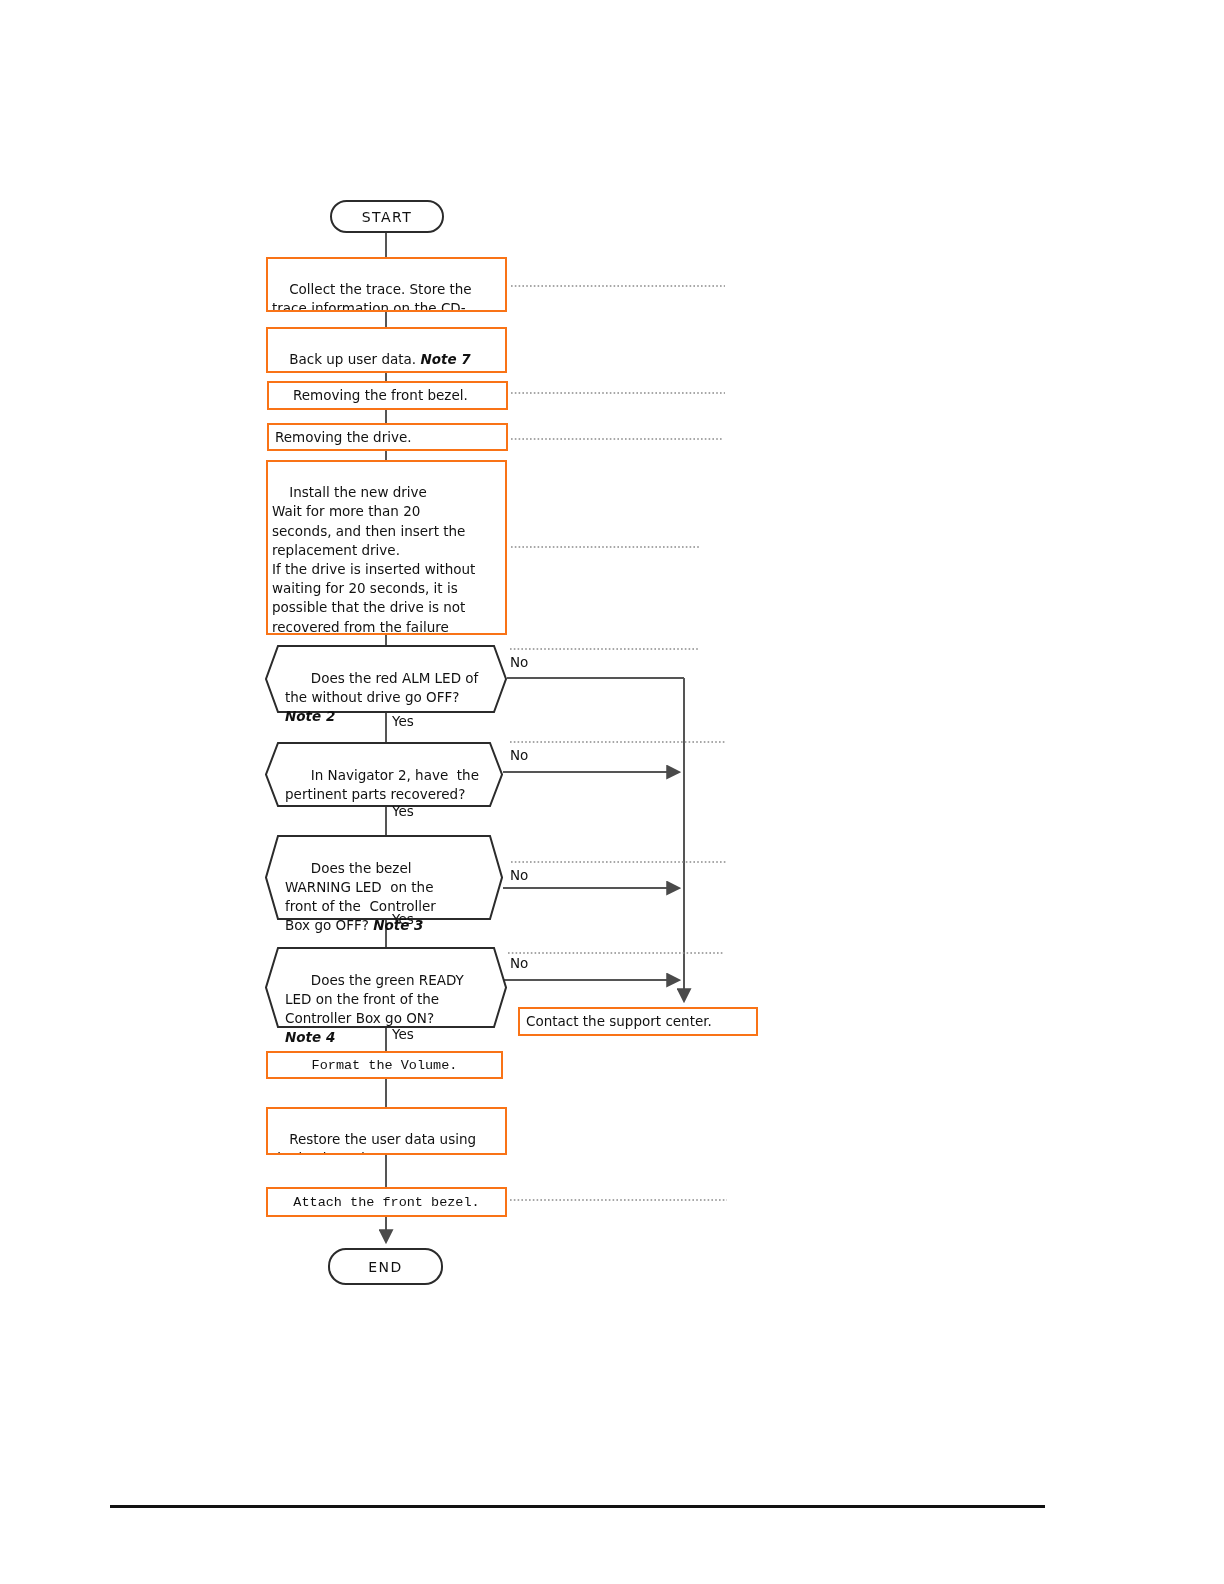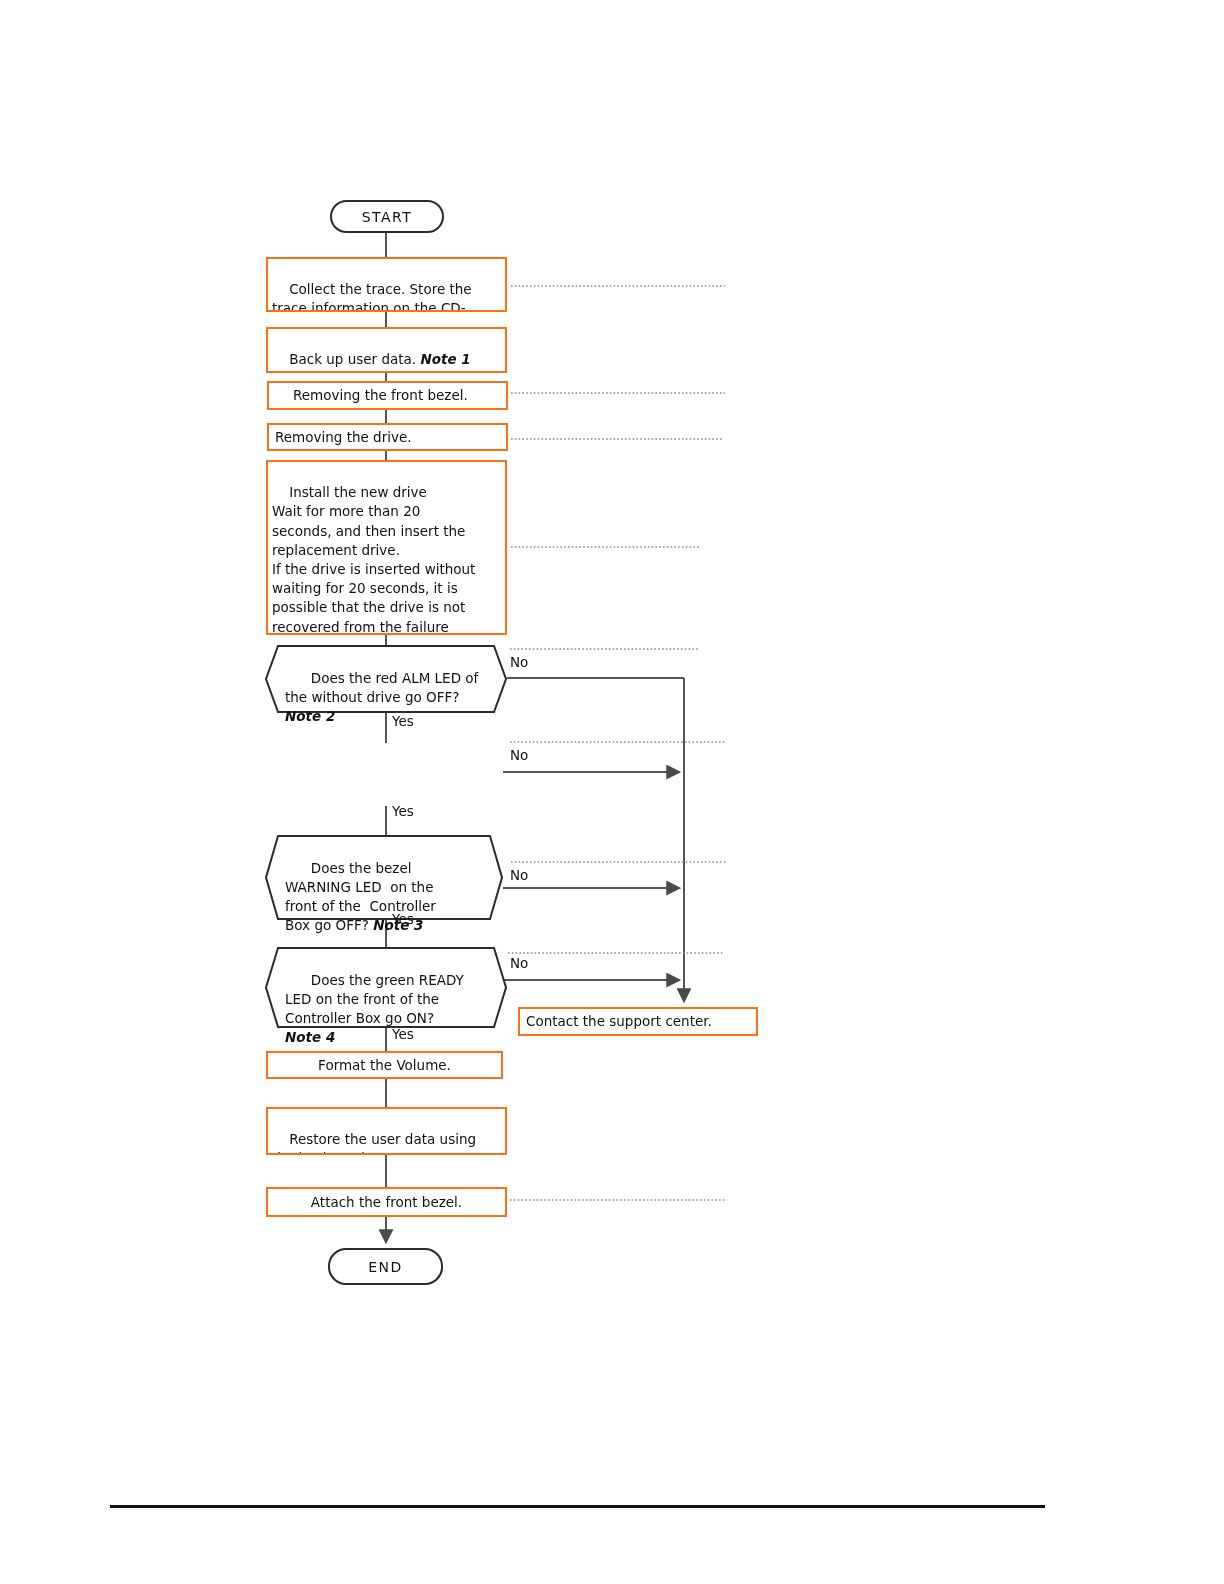--- a/index.html
+++ b/index.html
@@ -9,21 +9,21 @@
   }
   .wires { position:absolute; left:0; top:0; z-index:0; }
   .node { position:absolute; z-index:1; box-sizing:border-box; }
   .box {
     background:#ffffff; border:2px solid #f97316;
     font-size:13.5px; line-height:19px; white-space:pre-wrap;
     overflow:hidden; padding:2px 3px 0 4px;
   }
   .box.center {
     display:flex; align-items:center; justify-content:center;
-    text-align:center; padding:0;
+    text-align:center; padding:0;font-family:Liberation Mono, monospace;
   }
   .box.vcenter { display:flex; align-items:center; padding:0 0 0 6px; }
   .hex { background:transparent; }
   .hex svg { position:absolute; left:0; top:0; }
   .hex-text {
     position:absolute; left:20px; top:5px; right:12px;
     font-size:13.5px; line-height:19px; white-space:pre-wrap;
   }
   .note { font-weight:bold; font-style:italic; }
   .oval {
@@ -65,21 +65,21 @@
     <span>START</span>
   </div>
 
   <div class="node box" style="left:266px; top:257px; width:241px; height:55px;">
     <span>Collect the trace. Store the
 trace information on the CD-
 R</span>
   </div>
 
   <div class="node box" style="left:266px; top:327px; width:241px; height:46px;">
-    <span>Back up user data. </span><span class="note">Note 1</span>
+    <span>Back up user data. </span><span class="note">Note 7</span>
   </div>
 
   <div class="node box vcenter" style="left:267px; top:381px; width:241px; height:29px;padding-left:24px;">
     <span>Removing the front bezel.</span>
   </div>
 
   <div class="node box vcenter" style="left:267px; top:423px; width:241px; height:28px;">
     <span>Removing the drive.</span>
   </div>
 
@@ -99,20 +99,29 @@
     <svg width="242" height="68">
       <polygon points="13,1 229,1 241,34 229,67 13,67 1,34" fill="#ffffff" stroke="#2b2b2b" stroke-width="2"></polygon>
     </svg>
     <div class="hex-text">
       <span>Does the red ALM LED of
 the without drive go OFF?
 </span><span class="note">Note 2</span>
     </div>
   </div>
 
+  <div class="node hex" style="left:265px; top:742px; width:238px; height:65px;">
+    <svg width="238" height="65">
+      <polygon points="13,1 225,1 237,32.5 225,64 13,64 1,32.5" fill="#ffffff" stroke="#2b2b2b" stroke-width="2"></polygon>
+    </svg>
+    <div class="hex-text">
+      <span>In Navigator 2, have  the
+pertinent parts recovered?</span>
+    </div>
+  </div>
 
   <div class="node hex" style="left:265px; top:835px; width:238px; height:85px;">
     <svg width="238" height="85">
       <polygon points="13,1 225,1 237,42.5 225,84 13,84 1,42.5" fill="#ffffff" stroke="#2b2b2b" stroke-width="2"></polygon>
     </svg>
     <div class="hex-text">
       <span>Does the bezel
 WARNING LED  on the
 front of the  Controller
 Box go OFF? </span><span class="note">Note 3</span>

